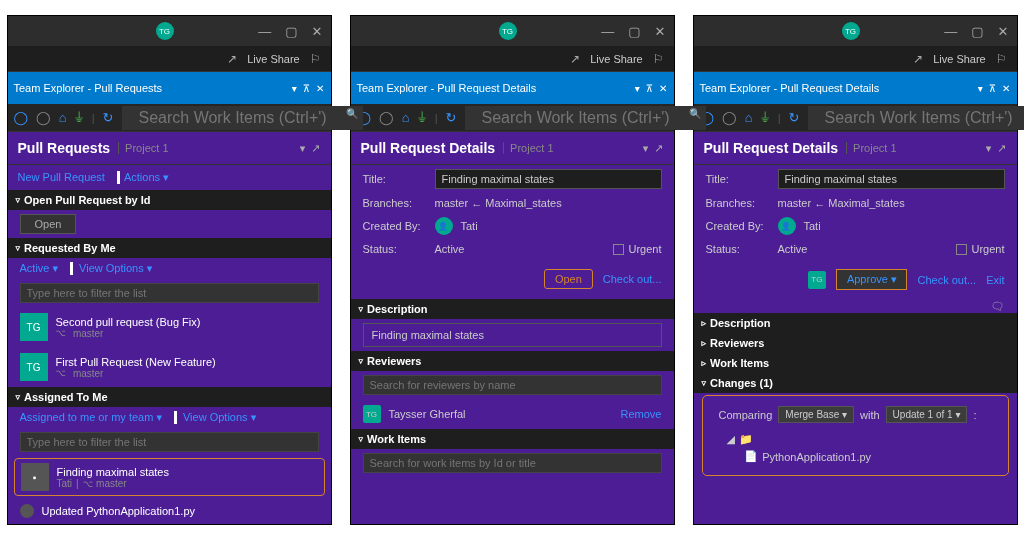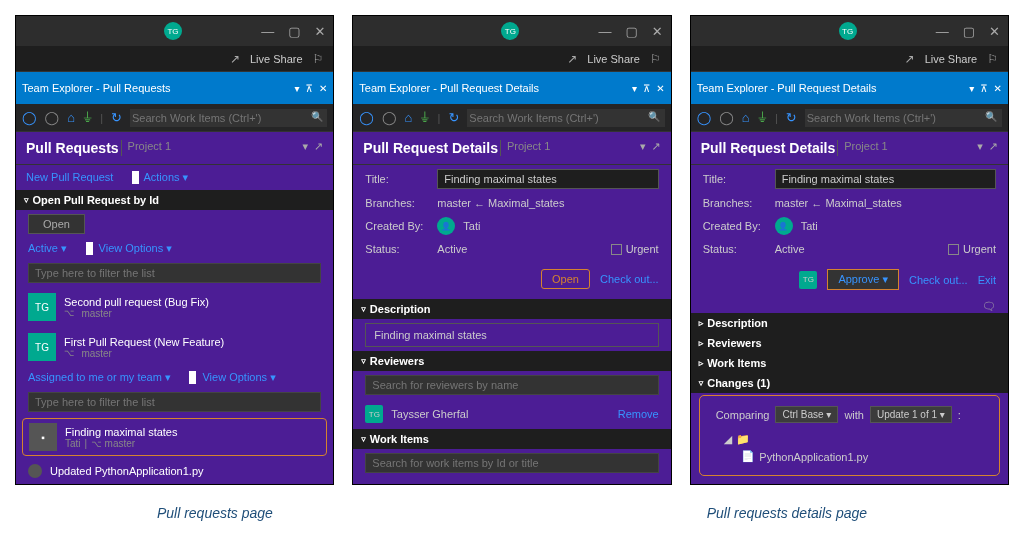--- a/index.html
+++ b/index.html
@@ -10,30 +10,30 @@
 .tb-avatar{width:18px;height:18px;background:#00a98f;border-radius:50%;display:flex;align-items:center;justify-content:center;font-size:8px;color:#fff;margin-right:auto;margin-left:140px}
 .tb-btn{color:#aaa;cursor:pointer;font-size:13px}
 .liveshare{height:26px;display:flex;align-items:center;justify-content:flex-end;padding:0 10px;gap:10px;background:#1e1e1e;border-bottom:1px solid #333}
 .ls-icon{color:#aaa;font-size:12px}
 .tabheader{background:#007acc;height:20px;display:flex;align-items:center;padding:16px 6px;color:#fff;font-size:11px}
 .tabheader span:last-child{margin-left:auto;display:flex;gap:6px;font-size:10px}
 .toolbar{height:28px;display:flex;align-items:center;padding:0 6px;gap:8px;background:#252526;border-bottom:1px solid #333}
 .tb-icon{color:#3794ff;font-size:13px;cursor:pointer}
 .tb-icon.grey{color:#888}
 .tb-icon.green{color:#5c5}
-.search{flex:1;background:#333;border:none;color:#aaa;padding:3px 2px;font-size:11px}
+.search{flex:1;background:#333;border:none;color:#aaa;padding:3px 17px;font-size:16px}
 .search-wrap{flex:1;position:relative;display:flex}
 .search-wrap::after{content:'🔍';position:absolute;right:4px;top:2px;font-size:10px;color:#aaa}
-.page-title{display:flex;padding:8px 10px;gap:2px;border-bottom:1px solid #333}
+.page-title{display:flex;align-items:center;padding:8px 10px;gap:8px;border-bottom:1px solid #333}
 .page-title h2{font-size:14px;color:#fff;font-weight:600}
 .page-title .proj{color:#888;font-size:11px;border-left:1px solid #555;padding-left:6px}
 .page-title .end{margin-left:auto;display:flex;gap:6px;color:#aaa}
 .links{display:flex;gap:4px;padding:6px 10px;font-size:11px}
 .link{color:#3794ff;cursor:pointer}
-.link.sep{border-right:7px solid #ffffff;padding-right:19px}
+.link.sep{border-right:3px solid #ffffff;padding-right:12px}
 .section-hdr{display:flex;align-items:center;padding:4px 8px;background:#1e1e1e;font-weight:600;color:#fff;font-size:11px;cursor:pointer}
 .section-hdr::before{content:'▿';margin-right:4px;font-size:9px}
 .section-hdr.collapsed::before{content:'▹'}
 .filter-row{display:flex;gap:6px;padding:4px 12px;font-size:11px}
 .input-row{display:flex;padding:4px 12px;gap:6px}
 .input-row input{flex:1;background:#333;border:1px solid #444;color:#aaa;padding:3px 6px;font-size:11px}
 .input-row .btn{background:#333;border:1px solid #555;color:#aaa;padding:3px 14px;font-size:11px;cursor:pointer}
 .pr-item{display:flex;align-items:center;gap:8px;padding:6px 12px;cursor:pointer}
 .pr-item.highlight{border:1.5px solid #d5832f;border-radius:4px;margin:2px 6px;padding:4px 6px}
 .pr-avatar{width:28px;height:28px;background:#00a98f;display:flex;align-items:center;justify-content:center;color:#fff;font-size:10px;flex-shrink:0}
@@ -111,20 +111,21 @@
         </span>
   </div>
   <div class="links">
     <span class="link sep">New Pull Request</span>
     <span class="link">Actions ▾</span>
   </div>
   <div class="section-hdr">Open Pull Request by Id</div>
   <div class="input-row">
     <button class="btn">Open</button>
   </div>
+  <div class="section-hdr">Requested By Me</div>
   <div class="filter-row">
     <span class="link sep">Active ▾</span>
     <span class="link">View Options ▾</span>
   </div>
   <div class="input-row">
         <input placeholder="Type here to filter the list" style="">
       </div>
   <div class="pr-item">
     <div class="pr-avatar">TG</div>
     <div class="pr-info">
@@ -132,20 +133,21 @@
       <span class="b fb">master</span>
     </div>
   </div>
   <div class="pr-item">
     <div class="pr-avatar">TG</div>
     <div class="pr-info">
       <span class="t">First Pull Request (New Feature)</span>
       <span class="b fb">master</span>
     </div>
   </div>
+  <div class="section-hdr">Assigned To Me</div>
   <div class="filter-row">
     <span class="link sep">Assigned to me or my team ▾</span>
     <span class="link">View Options ▾</span>
   </div>
   <div class="input-row">
         <input placeholder="Type here to filter the list" style="">
       </div>
   <div class="pr-item highlight">
     <div class="pr-avatar grey">▪</div>
     <div class="pr-info">
@@ -311,21 +313,21 @@
   <div style="display:flex;justify-content:flex-end;padding:0 12px">
         <span style="color:#aaa">🗨</span>
       </div>
   <div class="section-hdr collapsed">Description</div>
   <div class="section-hdr collapsed">Reviewers</div>
   <div class="section-hdr collapsed">Work Items</div>
   <div class="section-hdr">Changes (1)</div>
   <div class="changes-box">
     <div class="compare-row">
       <span>Comparing</span>
-      <span class="dd">Ctrl Base ▾</span>
+      <span class="dd">Merge Base ▾</span>
       <span>with</span>
       <span class="dd">Update 1 of 1 ▾</span>
       <span>:</span>
     </div>
     <div class="tree">
       <div class="tree-row">
             <span>◢</span>
             <span class="folder">📁</span>
           </div>
       <div class="tree-row file">

